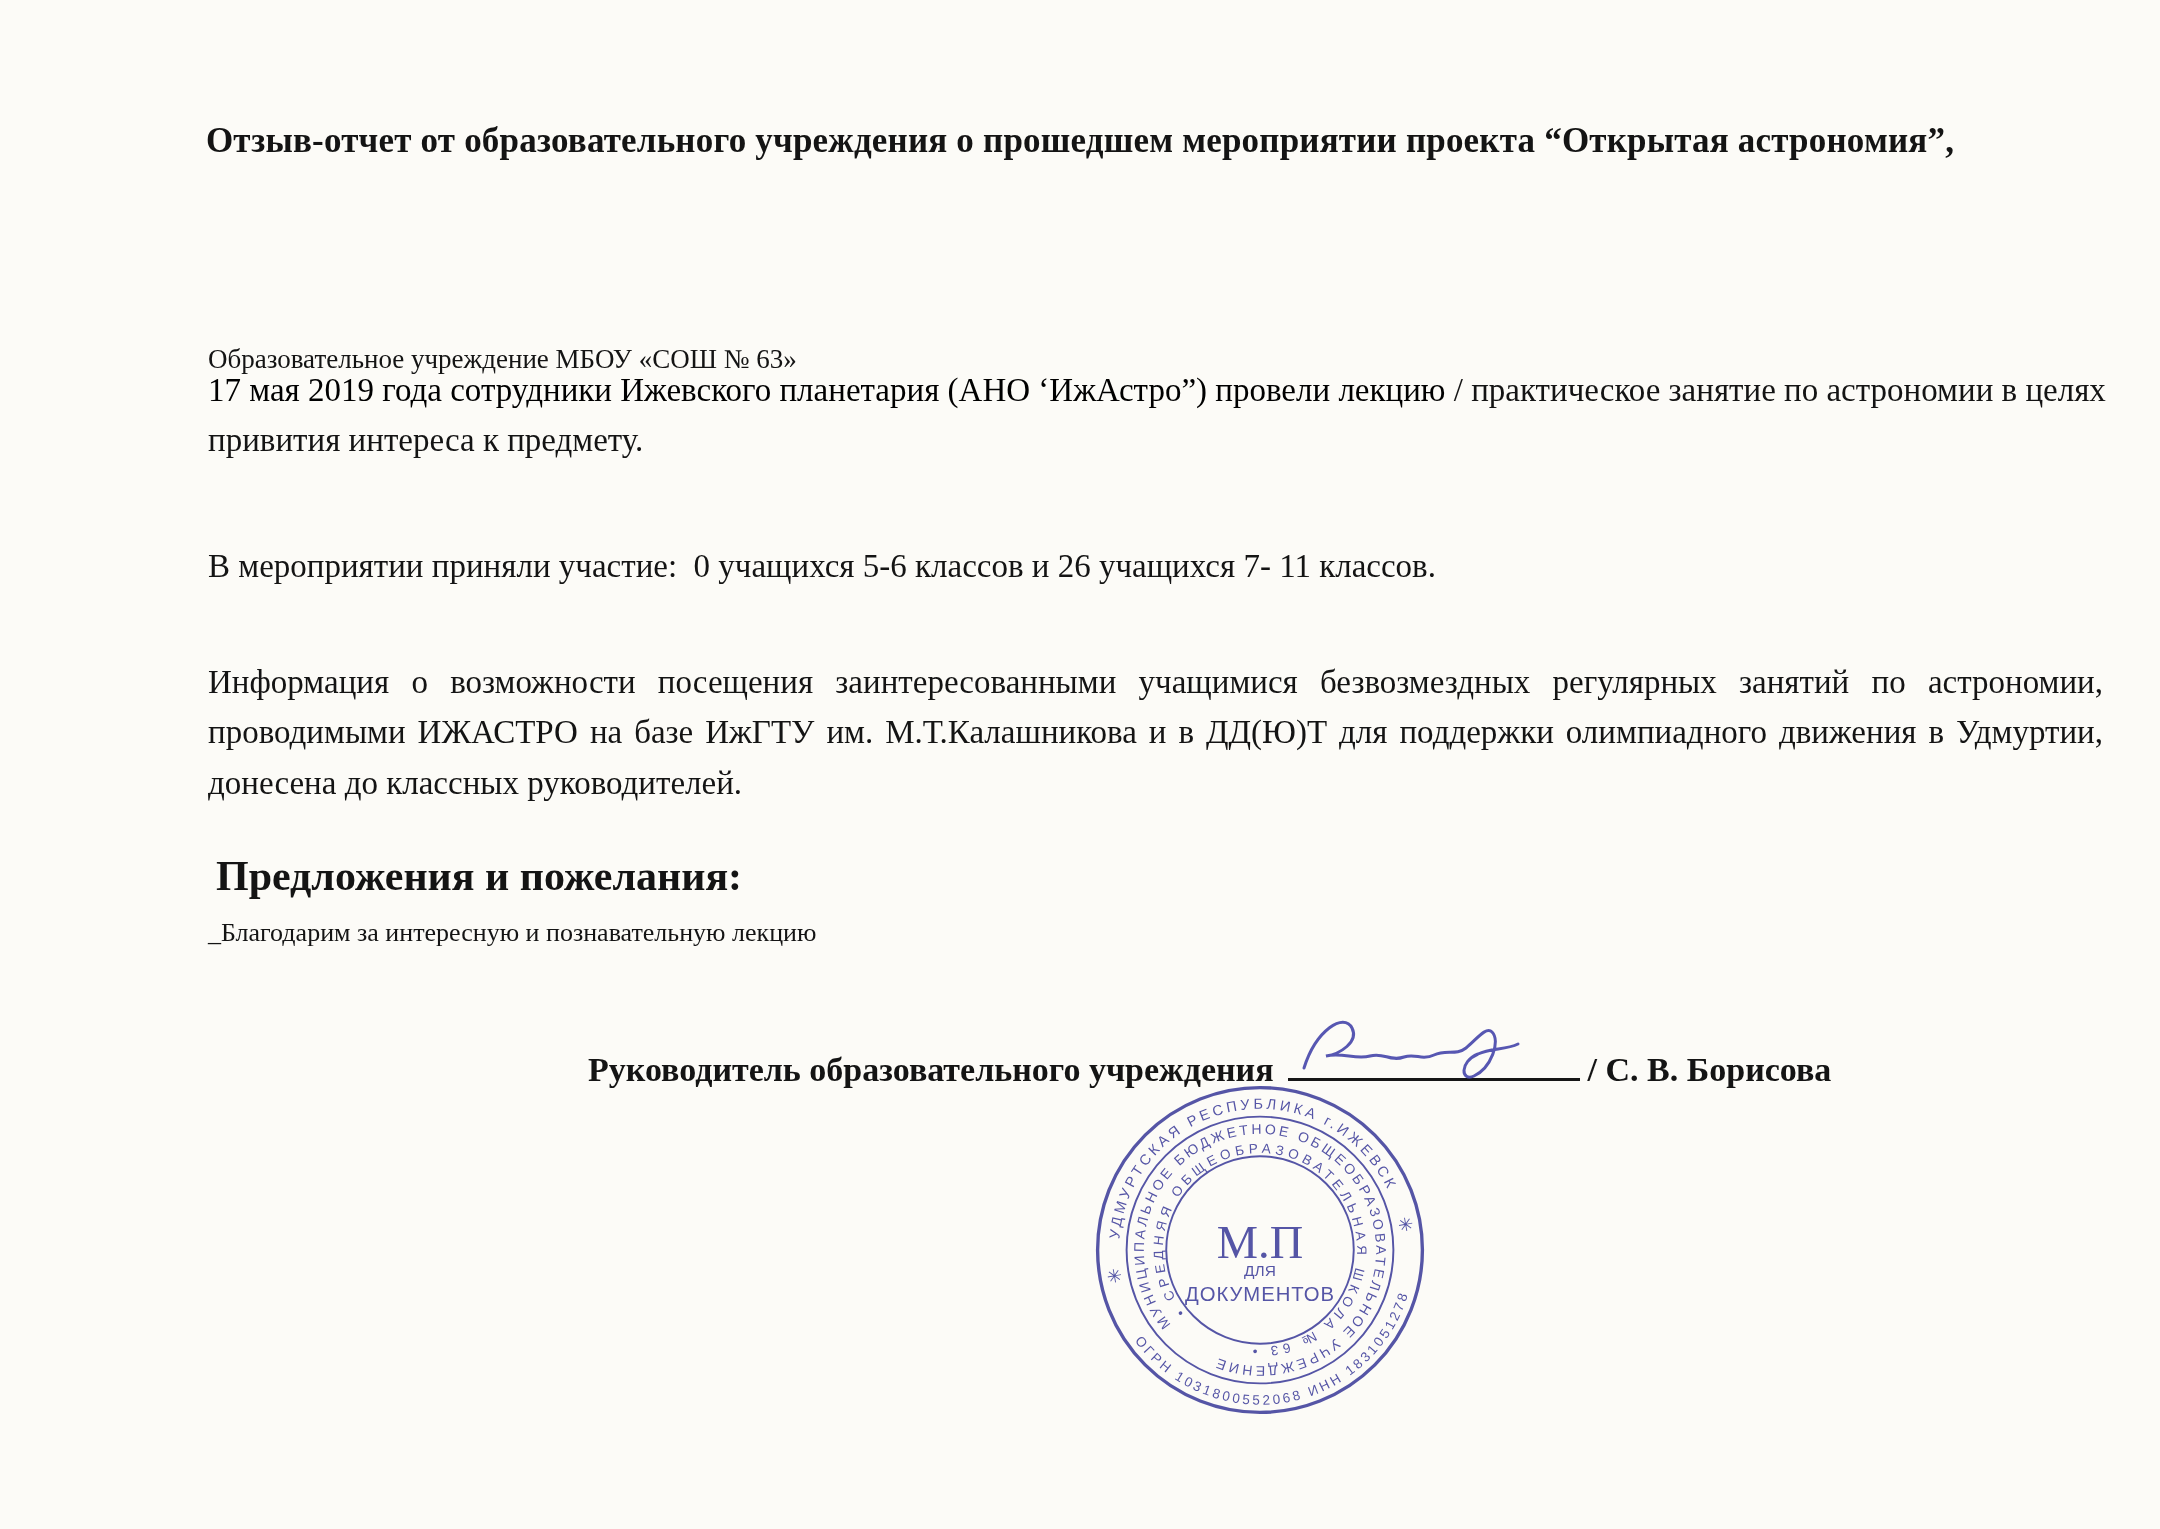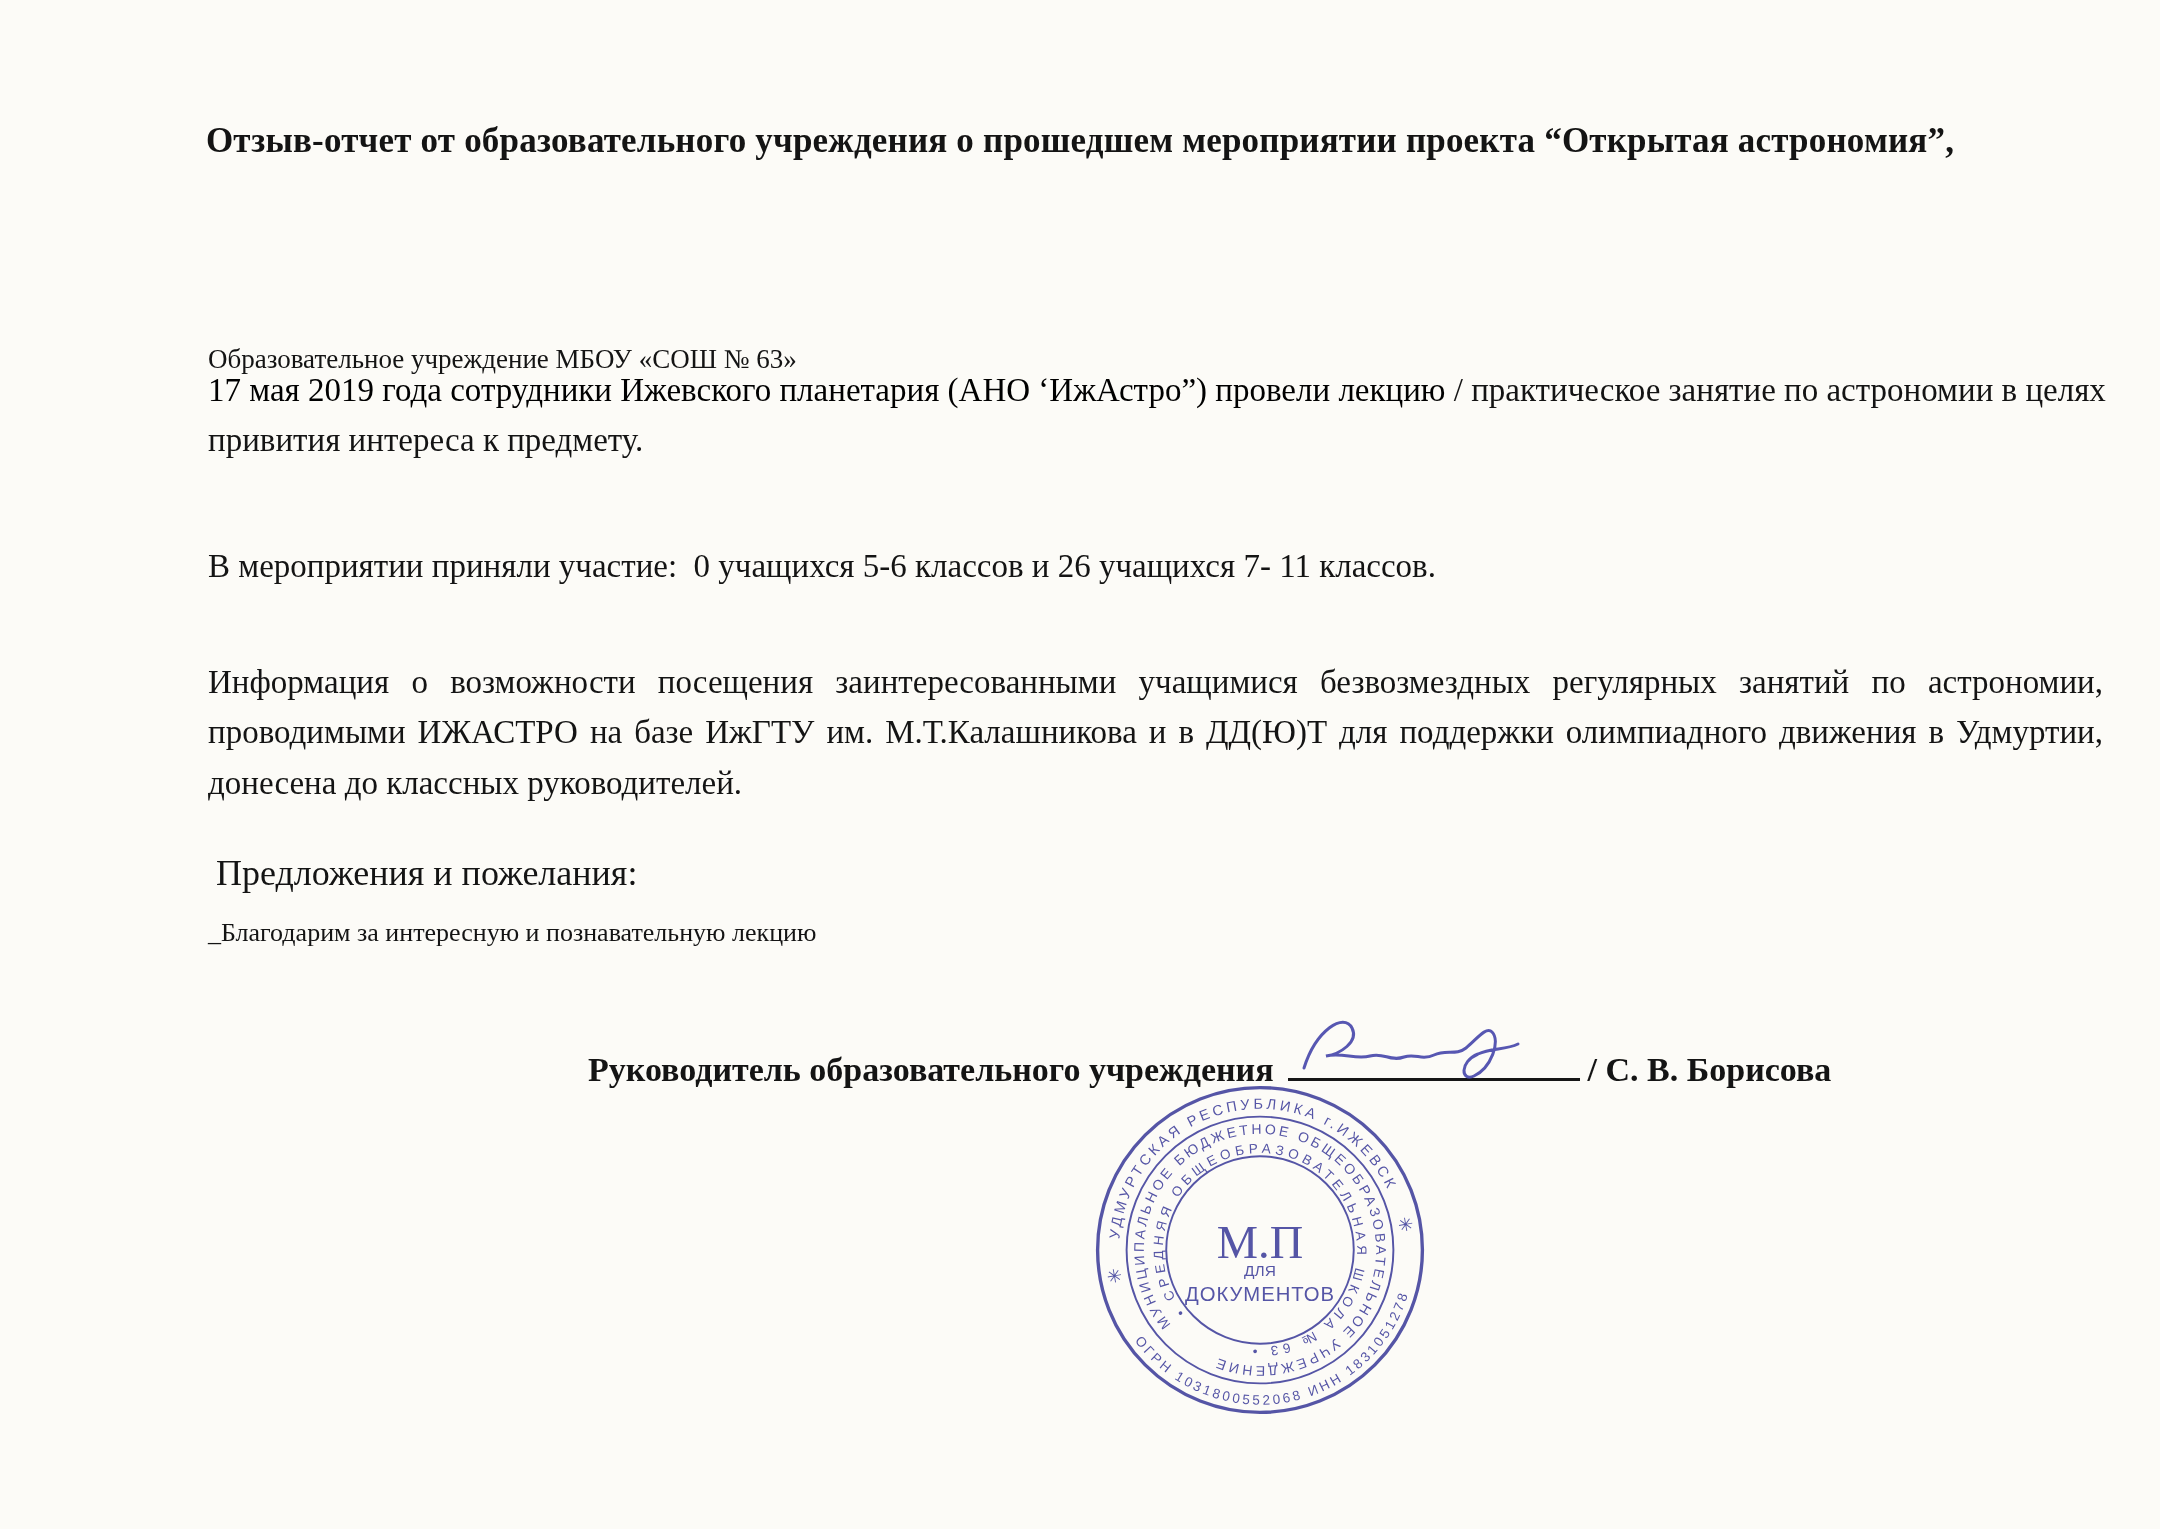--- a/index.html
+++ b/index.html
@@ -19,21 +19,21 @@
     font-size:33px; line-height:1.5;
   }
   .faded { color:#000000; }
   .participants {
     position:absolute; top:548px; left:208px; font-size:33px; white-space:pre-wrap;
   }
   .info {
     position:absolute; top:657px; left:208px; width:1895px;
     font-size:33px; line-height:1.53; text-align:justify;
   }
-  .suggestions-label { position:absolute; top:852px; left:216px; font-size:36px; }
+  .suggestions-label { position:absolute; top:852px; left:216px; font-size:42px;font-weight:bold; }
   .suggestions-text  { position:absolute; top:918px; left:208px; font-size:26px; }
   .sig-row {
     position:absolute; top:1044px; left:588px; font-size:34px; white-space:nowrap;font-weight:bold;
   }
   .sig-blank {
     display:inline-block; width:292px; height:34px;
     border-bottom:3px solid #161616; margin:0 8px 0 14px;
     vertical-align:baseline;
   }
   .sig-scribble { position:absolute; left:1290px; top:1004px; }

